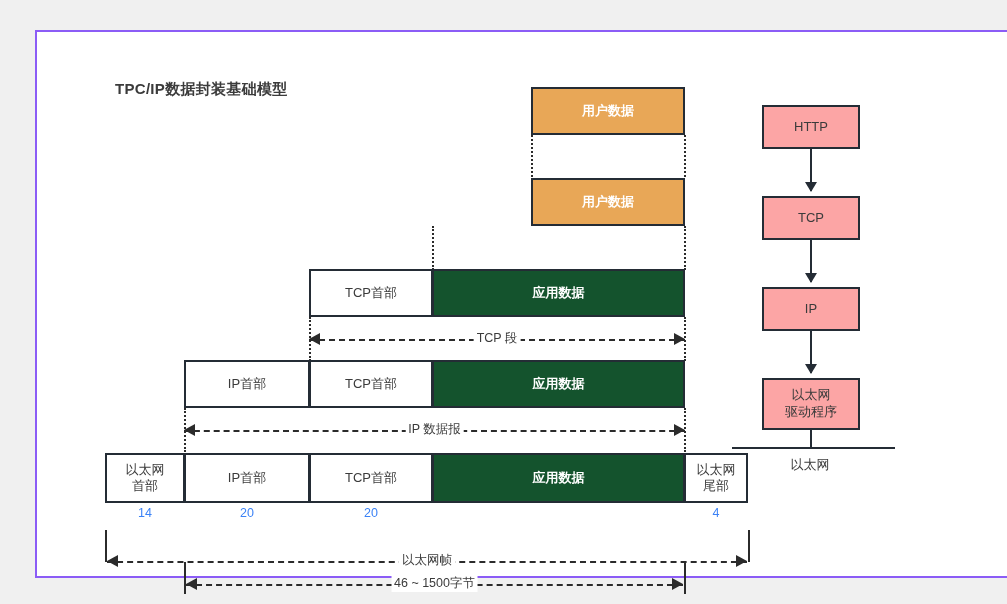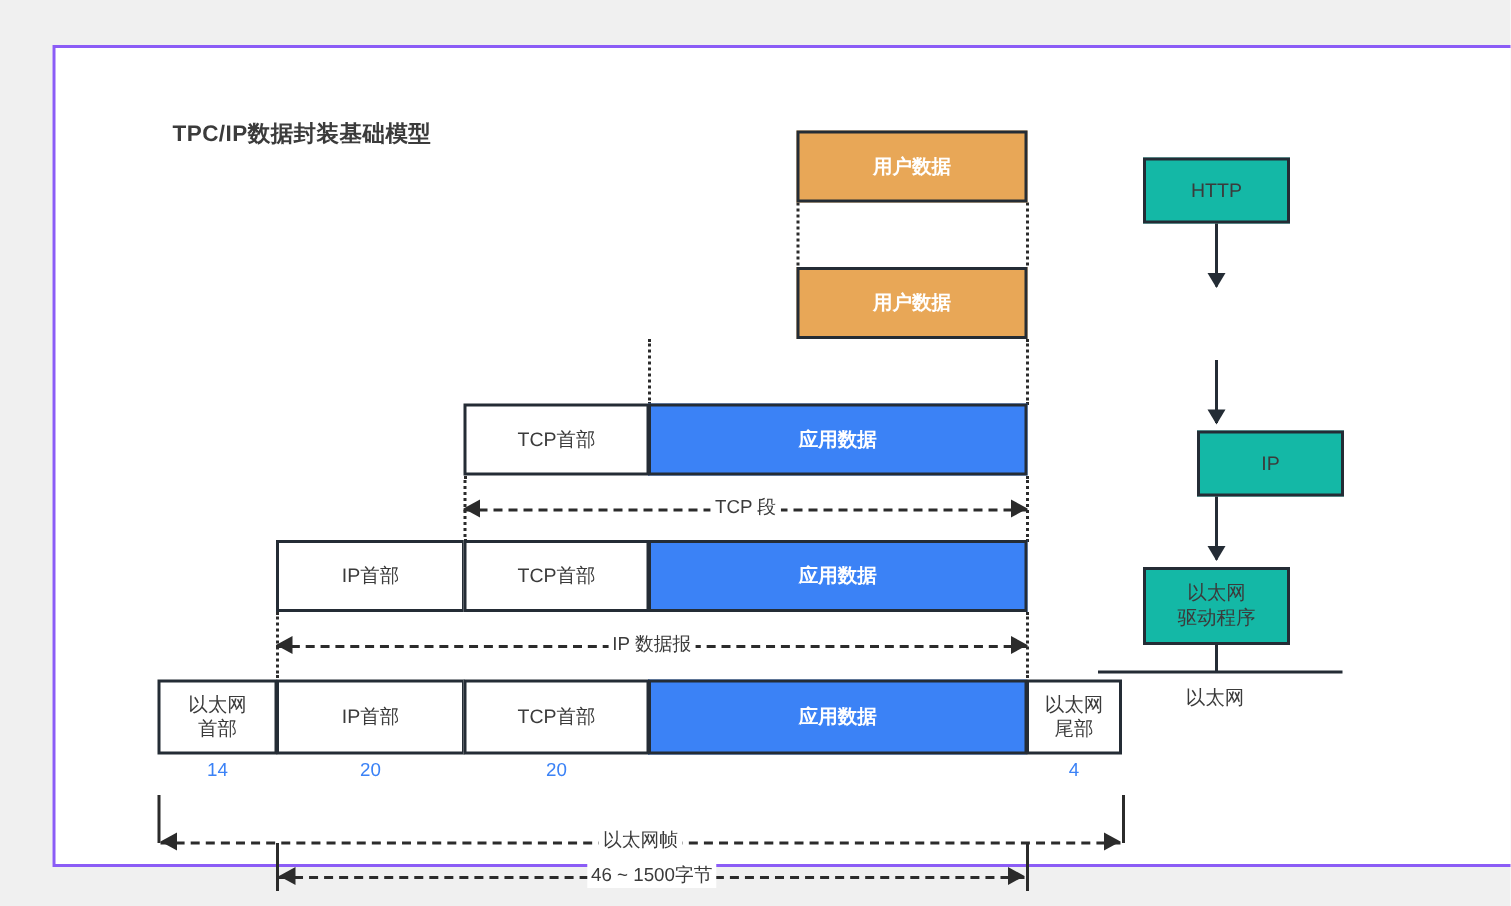--- a/index.html
+++ b/index.html
@@ -25,21 +25,21 @@
 
   
   .pdu{
     position:absolute;box-sizing:border-box;
     border:2px solid #242c35;
     display:flex;align-items:center;justify-content:center;
     font-size:13px;color:#3b3b3b;line-height:1.25;text-align:center;
   }
   .pdu.white{background:#ffffff;}
   .pdu.orange{background:#e8a757;color:#ffffff;font-weight:bold;}
-  .pdu.gold{background:#3b82f6;color:#ffffff;font-weight:bold;}
+  .pdu.gold{background:#14532d;color:#ffffff;font-weight:bold;}
 
   
   .vguide{
     position:absolute;width:0;border-left:2px dotted #2b2b2b;
   }
 
   
   .dimrow{position:absolute;height:16px;}
   .dimline{
     position:absolute;left:0;right:0;top:7px;height:0;
@@ -56,21 +56,21 @@
   .endtick{position:absolute;width:0;border-left:2px solid #2b2b2b;}
 
   .bytelabel{
     position:absolute;font-size:12.5px;color:#3b82f6;
     text-align:center;transform:translateX(-50%);
   }
 
   
   .stackbox{
     position:absolute;box-sizing:border-box;
-    border:2px solid #242c35;background:#14b8a6;
+    border:2px solid #242c35;background:#fca5a5;
     display:flex;align-items:center;justify-content:center;
     font-size:13px;color:#3b3b3b;line-height:1.3;text-align:center;
   }
   .connector{position:absolute;width:0;border-left:2px solid #242c35;}
   .connector .head{
     position:absolute;left:-7px;bottom:-1px;width:0;height:0;
     border-left:6px solid transparent;border-right:6px solid transparent;
     border-top:10px solid #242c35;
   }
   .netline{position:absolute;height:0;border-top:2px solid #242c35;}
@@ -156,25 +156,26 @@
       <div class="arrowhead left"></div>
       <div class="arrowhead right"></div>
       <div class="dimlabel">46 ~ 1500字节</div>
     </div>
 
     <div class="stackbox" style="left:725px;top:73px;width:98px;height:44px;">HTTP</div>
     <div class="connector" style="left:773px;top:117px;height:42px;">
       <span class="head"></span>
     </div>
 
+    <div class="stackbox" style="left:725px;top:164px;width:98px;height:44px;">TCP</div>
     <div class="connector" style="left:773px;top:208px;height:42px;">
       <span class="head"></span>
     </div>
 
-    <div class="stackbox" style="left:725px;top:255px;width:98px;height:44px;margin-left:36px;">IP</div>
+    <div class="stackbox" style="left:725px;top:255px;width:98px;height:44px;">IP</div>
     <div class="connector" style="left:773px;top:299px;height:42px;">
       <span class="head"></span>
     </div>
 
     <div class="stackbox" style="left:725px;top:346px;width:98px;height:52px;flex-direction:column;">
       <span>以太网</span>
       <span>驱动程序</span>
     </div>
     <div class="connector" style="left:773px;top:398px;height:18px;"></div>
 

